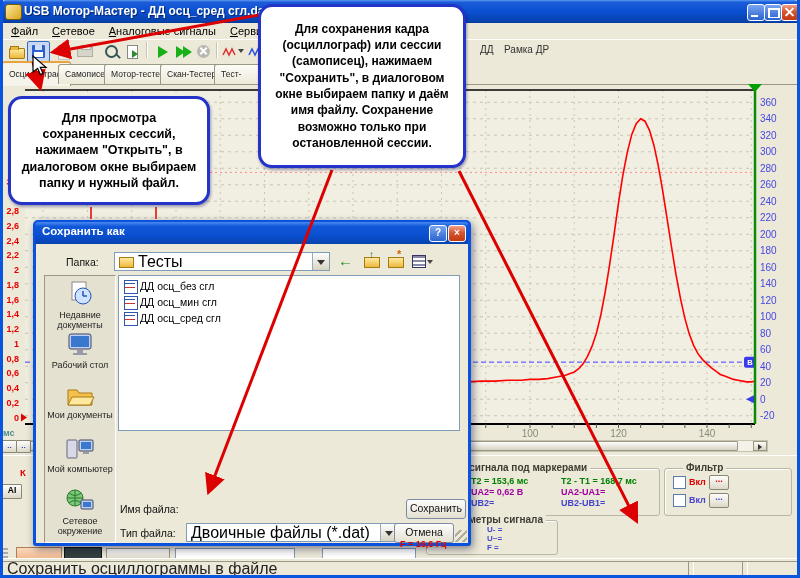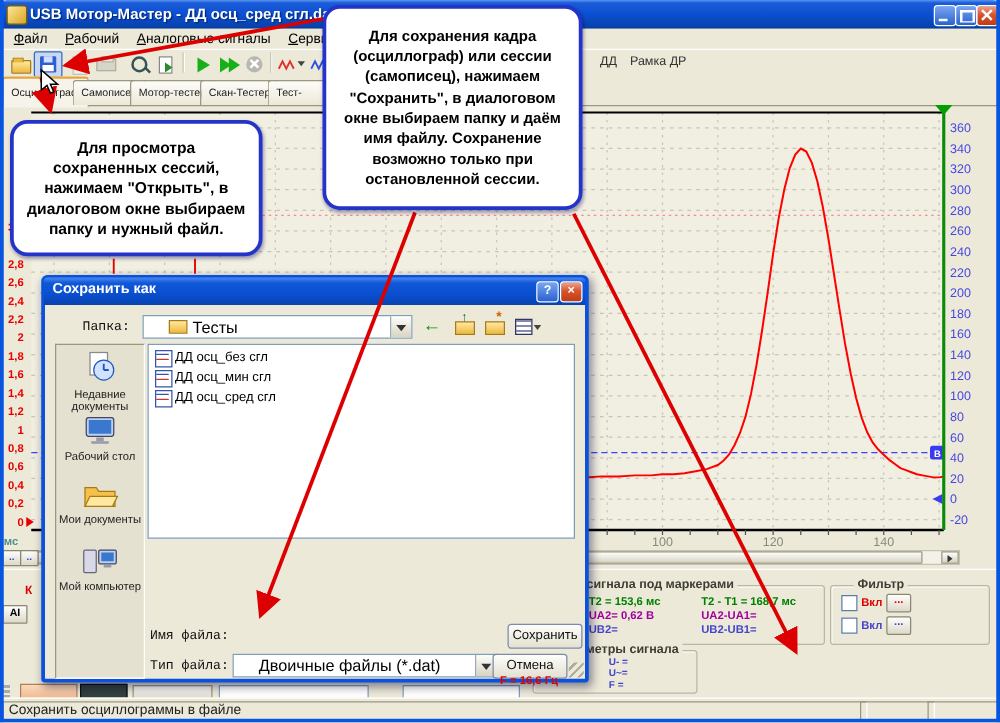--- a/index.html
+++ b/index.html
@@ -66,31 +66,31 @@
   .c-green{color:#008000;} .c-pur{color:#a000a0;} .c-blu{color:#4444cc;} .c-red{color:#e00000;}
   .checkbox{position:absolute;width:11px;height:11px;background:#fff;border:1px solid #5a7ca8;}
   .mini-btn{position:absolute;width:18px;height:13px;background:linear-gradient(180deg,#fdfdfb,#ddd9c8);border:1px solid #8a8775;border-radius:2px;
             font-size:9px;font-weight:bold;text-align:center;line-height:7px;}
   .ctl-btn{position:absolute;height:20px;background:linear-gradient(180deg,#fdfdfb,#e4e0d0);border:1px solid #5a7ca8;border-radius:3px;
            font-size:10.5px;font-weight:bold;color:#8b2000;text-align:center;}
   .tri{display:inline-block;width:0;height:0;border:5px solid transparent;border-left:8px solid #12a812;vertical-align:middle;margin-right:4px;}
   .tri2{margin-right:-4px;}
   
   .statusbar{left:0;top:558px;width:800px;height:17px;background:#ece9d8;border-top:1px solid #fff;}
-  .status-field{position:absolute;top:2px;height:13px;border:1px solid;border-color:#9a9783 #fff #fff #9a9783;font-size:11px;color:#222;padding:0 4px;line-height:13px;white-space:nowrap;overflow:hidden;}
+  .status-field{position:absolute;top:2px;height:13px;border:1px solid;border-color:#9a9783 #fff #fff #9a9783;font-size:16px;color:#222;padding:0 4px;line-height:13px;white-space:nowrap;overflow:hidden;}
   
   .dialog{left:33px;top:220px;width:438px;height:326px;background:#ece9d8;border:3px solid #0a52dd;border-radius:5px 5px 3px 3px;box-shadow:2px 3px 8px rgba(0,0,40,.45);box-sizing:border-box;}
   .dlg-title{position:absolute;left:-1px;top:-1px;width:433px;height:22px;border-radius:3px 3px 0 0;
     background:linear-gradient(180deg,#4a8af0 0%,#1058d8 20%,#0a4fd0 60%,#0743ae 100%);}
   .dlg-title-text{position:absolute;left:7px;top:3px;color:#fff;font-weight:bold;font-size:11.5px;}
   .dlg-btn{position:absolute;top:3px;width:16px;height:15px;border:1px solid #fff;border-radius:3px;color:#fff;font-weight:bold;font-size:10px;text-align:center;line-height:14px;}
   .dlg-help{background:linear-gradient(180deg,#7aa5ef,#2a63cf);}
   .dlg-close{background:linear-gradient(180deg,#f3a088,#d6552f 45%,#c23a12);}
-  .dlg-label{position:absolute;font-size:10.5px;color:#111;font-family:Liberation Mono, monospace;}
-  .combo{position:absolute;height:19px;background:#fff;border:1px solid #7f9db9;box-sizing:border-box;font-size:13px;line-height:17px;padding-left:20px;color:#000;white-space:nowrap;overflow:hidden;}
+  .dlg-label{position:absolute;font-size:10.5px;color:#111;}
+  .combo{position:absolute;height:19px;background:#fff;border:1px solid #7f9db9;box-sizing:border-box;font-size:16px;line-height:17px;padding-left:4px;color:#000;white-space:nowrap;overflow:hidden;}
   .combo .arrow-box{position:absolute;right:0;top:0;width:16px;height:17px;background:linear-gradient(180deg,#fdfdfb,#d8d4c2);border-left:1px solid #9ab;}
   .combo .arrow-box::after{content:"";position:absolute;left:4px;top:7px;width:0;height:0;border:4px solid transparent;border-top:5px solid #333;}
   .navico{position:absolute;top:28px;width:22px;height:20px;}
   .places{position:absolute;left:8px;top:52px;width:70px;height:266px;background:#e4e1d0;border:1px solid;border-color:#9a9783 #fff #fff #9a9783;}
   .place{position:absolute;left:0;width:70px;text-align:center;font-size:9px;color:#222;line-height:1.1;}
   .filelist{position:absolute;left:82px;top:52px;width:342px;height:156px;background:#fff;border:1px solid #7f9db9;box-sizing:border-box;}
   .fitem{position:absolute;left:5px;height:15px;font-size:10.5px;color:#000;line-height:14px;padding-left:16px;white-space:nowrap;}
   .ficon{position:absolute;left:0;top:1px;width:12px;height:12px;background:#fff;border:1px solid #3355aa;}
   .ficon::before{content:"";position:absolute;left:0;top:2px;width:10px;height:1px;background:#3355aa;}
   .ficon::after{content:"";position:absolute;left:0;top:6px;width:10px;height:1px;background:#cc3333;}
@@ -120,21 +120,21 @@
         <span class="glyph-max"></span>
       </div>
     <div class="abs winbtn btn-close" style="left:781px;">
         <span class="glyph-x1"></span>
         <span class="glyph-x2"></span>
       </div>
   </div>
 
   <div class="abs menubar">
     <span class="menu-item">Файл</span>
-    <span class="menu-item">Рабочий</span>
+    <span class="menu-item">Сетевое</span>
     <span class="menu-item">Аналоговые сигналы</span>
     <span class="menu-item">Сервис</span>
     <span class="menu-item">Справка</span>
   </div>
 
   <div class="abs toolbar">
     <div class="tbtn" style="left:5px;">
         <span class="ico-folder"></span>
       </div>
     <div class="tbtn pressed" style="left:27px;">
@@ -434,20 +434,29 @@
       </div>
       <div class="place" style="top:160px;">
         <svg width="30" height="26">
             <rect x="2" y="4" width="10" height="18" rx="1" fill="#d8d8e8" stroke="#667"></rect>
             <rect x="14" y="4" width="14" height="11" rx="1" fill="#bcd2ee" stroke="#446"></rect>
             <rect x="16" y="6" width="10" height="7" fill="#3a78d0"></rect>
             <rect x="18" y="16" width="6" height="2" fill="#99a"></rect>
           </svg>
         <div>Мой компьютер</div>
       </div>
+      <div class="place" style="top:212px;">
+        <svg width="30" height="26">
+            <circle cx="10" cy="10" r="8" fill="#7ec87e" stroke="#2a7a2a"></circle>
+            <path d="M2 10 h16 M10 2 v16 M4 5 q6 5 12 0 M4 15 q6 -5 12 0" stroke="#2a7a2a" fill="none"></path>
+            <rect x="16" y="12" width="12" height="9" rx="1" fill="#bcd2ee" stroke="#446"></rect>
+            <rect x="18" y="14" width="8" height="5" fill="#3a78d0"></rect>
+          </svg>
+        <div>Сетевое окружение</div>
+      </div>
     </div>
 
     <div class="filelist">
       <div class="fitem" style="top:3px;"><span class="ficon"></span><span>ДД осц_без сгл</span></div>
       <div class="fitem" style="top:19px;"><span class="ficon"></span><span>ДД осц_мин сгл</span></div>
       <div class="fitem" style="top:35px;"><span class="ficon"></span><span>ДД осц_сред сгл</span></div>
     </div>
 
     <div class="dlg-label" style="left:84px;top:280px;">Имя файла:</div>
     <div class="dlg-label" style="left:84px;top:304px;">Тип файла:</div>

